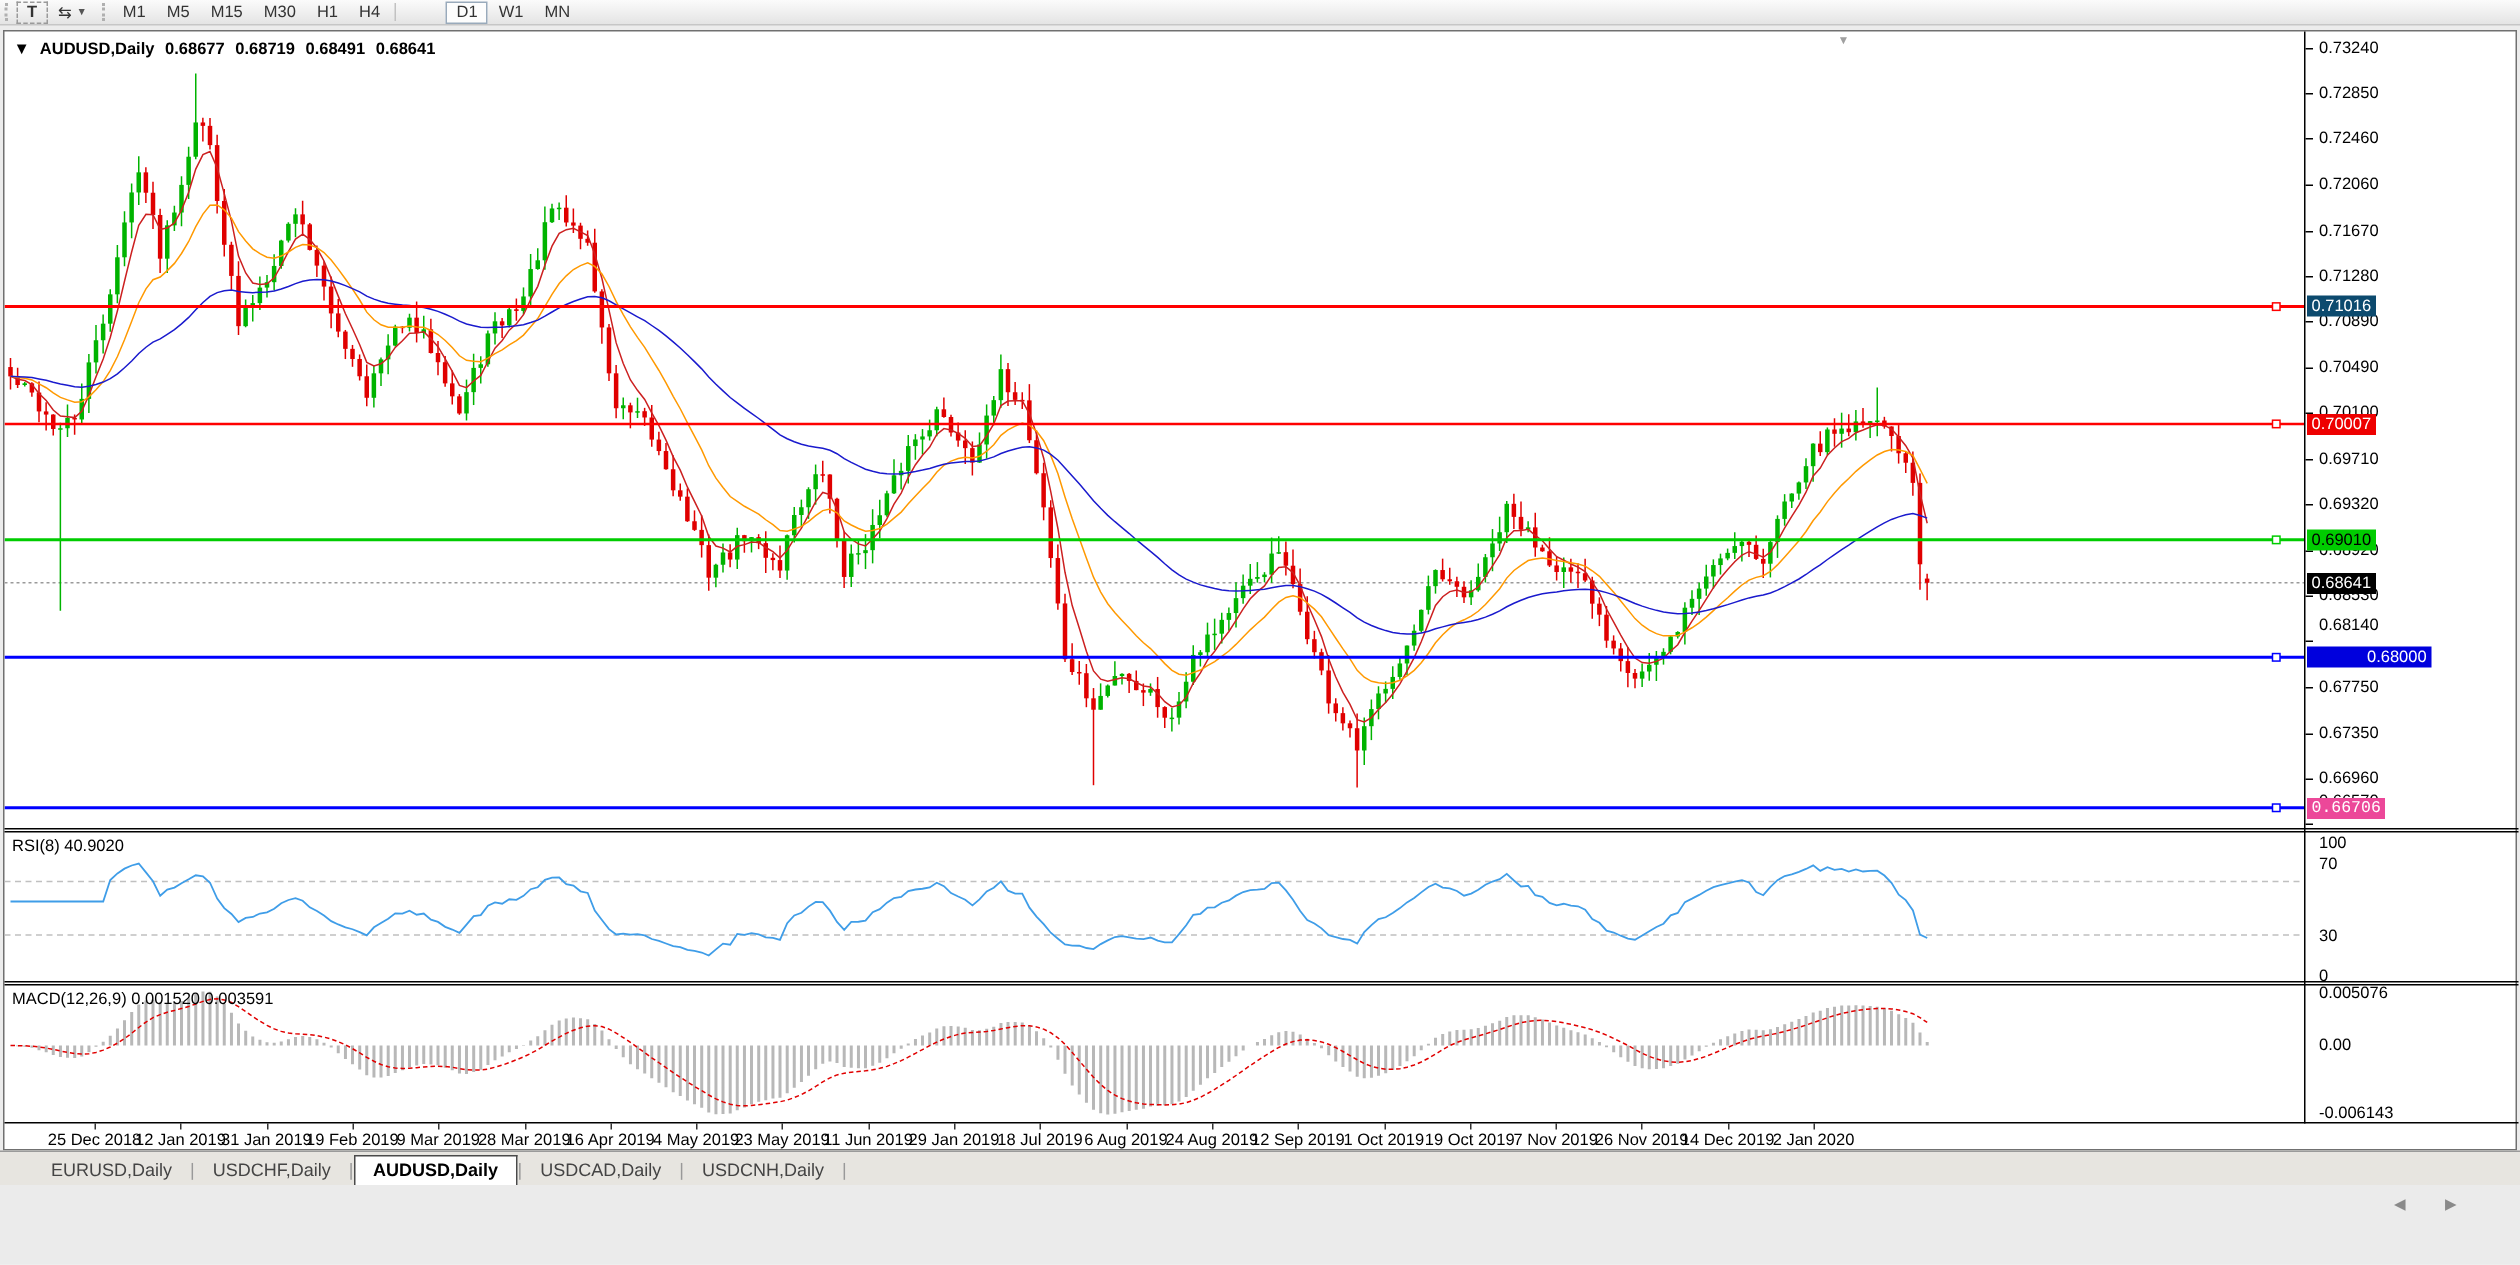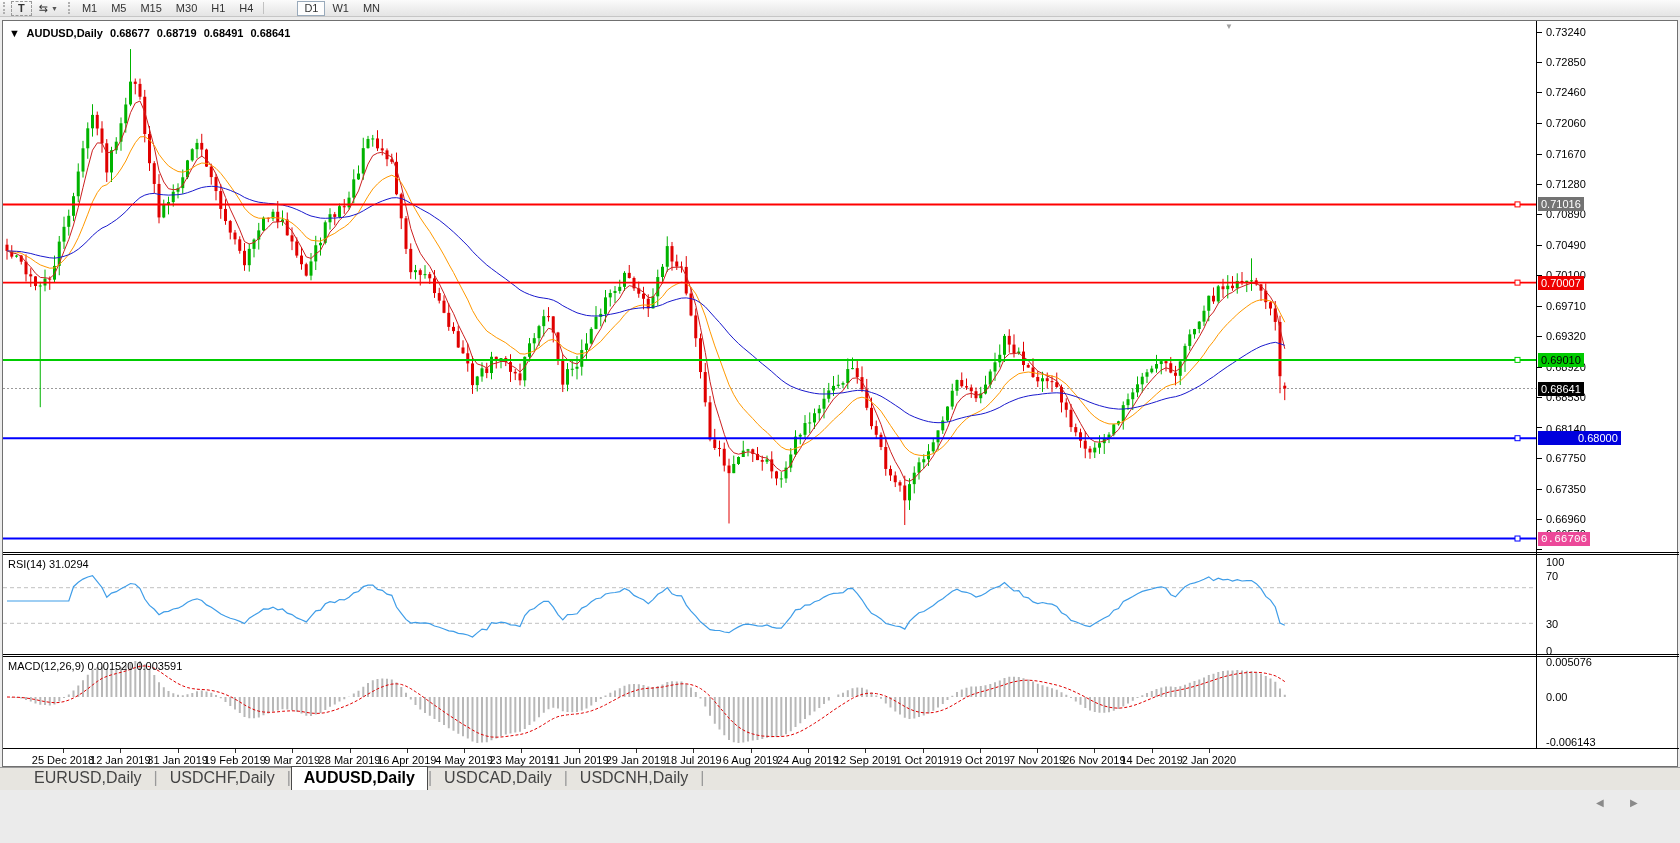--- a/index.html
+++ b/index.html
@@ -31,21 +31,21 @@
   #macd-label{top:639px;}
   .axis-tick{position:absolute;left:1534px;width:5px;height:1px;background:#000;}
   .axis-lbl{position:absolute;left:1543px;font-size:11px;color:#000;white-space:nowrap;}
   .axis-mark{position:absolute;left:1535px;font-size:11px;padding:0 3px;line-height:14px;white-space:nowrap;}
   .date-lbl{position:absolute;top:733px;font-size:11px;color:#000;transform:translateX(-50%);white-space:nowrap;}
   .date-tick{position:absolute;top:728px;width:1px;height:4px;background:#333;}
   #shift-marker{position:absolute;left:1222px;top:1px;font-size:8px;color:#a0a0a0;}
   
   #tabbar{position:absolute;left:0;top:767px;width:1680px;height:23px;
     background:#e7e5e0;border-top:1px solid #9a9a9a;display:flex;align-items:flex-end;
-    font-size:16px;color:#444;padding-left:22px;}
+    font-size:12px;color:#444;padding-left:22px;}
   .tab{padding:2px 12px 3px;cursor:default;}
   .tab.active{background:#fff;border:1px solid #4a4a4a;border-bottom:none;font-weight:bold;color:#000;}
   .tabdiv{color:#999;padding:2px 0 3px;}
   #bottom-filler{position:absolute;left:0;top:790px;width:1680px;height:53px;background:#ebebeb;}
   .scroll-arrow{position:absolute;top:7px;font-size:10px;color:#8a8a8a;cursor:default;}
 </style>
 </head>
 <body>
 
 <div id="toolbar">
@@ -634,21 +634,21 @@
 
   <div id="chart-title">
     <span>▼</span>
     <span>AUDUSD,Daily</span>
     <span>0.68677</span>
     <span>0.68719</span>
     <span>0.68491</span>
     <span>0.68641</span>
   </div>
 
-  <div id="rsi-label" class="panel-label">RSI(14) 31.0294</div>
+  <div id="rsi-label" class="panel-label">RSI(8) 40.9020</div>
   <div id="macd-label" class="panel-label">MACD(12,26,9) 0.001520 0.003591</div>
 
   <div id="shift-marker">▼</div>
   <div id="vline"></div>
   <div id="axis-layer">
       <div class="axis-tick" style="top: 11px;"></div>
       <div class="axis-lbl" style="top: 5px;">0.73240</div>
       <div class="axis-tick" style="top: 41.2328px;"></div>
       <div class="axis-lbl" style="top: 35.2328px;">0.72850</div>
       <div class="axis-tick" style="top: 71.4656px;"></div>
@@ -667,30 +667,30 @@
       <div class="axis-lbl" style="top: 248.413px;">0.70100</div>
       <div class="axis-tick" style="top: 284.646px;"></div>
       <div class="axis-lbl" style="top: 278.646px;">0.69710</div>
       <div class="axis-tick" style="top: 314.878px;"></div>
       <div class="axis-lbl" style="top: 308.878px;">0.69320</div>
       <div class="axis-tick" style="top: 345.886px;"></div>
       <div class="axis-lbl" style="top: 339.886px;">0.68920</div>
       <div class="axis-tick" style="top: 376.119px;"></div>
       <div class="axis-lbl" style="top: 370.119px;">0.68530</div>
       <div class="axis-tick" style="top: 406.352px;"></div>
-      <div class="axis-lbl" style="top: 402px;">0.68140</div>
+      <div class="axis-lbl" style="top: 390px;">0.68140</div>
       <div class="axis-tick" style="top: 436.585px;"></div>
       <div class="axis-lbl" style="top: 430.585px;">0.67750</div>
       <div class="axis-tick" style="top: 467.593px;"></div>
       <div class="axis-lbl" style="top: 461.593px;">0.67350</div>
       <div class="axis-tick" style="top: 497.826px;"></div>
       <div class="axis-lbl" style="top: 491.826px;">0.66960</div>
       <div class="axis-tick" style="top: 528.058px;"></div>
       <div class="axis-lbl" style="top: 507px;">0.66570</div>
-      <div class="axis-mark" style="top: 176.404px; background: #737373; color: rgb(255, 255, 255);">0.71016</div>
+      <div class="axis-mark" style="top: 176.404px; background: #0c4a6e; color: rgb(255, 255, 255);">0.71016</div>
       <div class="axis-mark" style="top: 254.622px; background: rgb(238, 0, 0); color: rgb(255, 255, 255);">0.70007</div>
       <div class="axis-mark" style="top: 331.91px; background: rgb(0, 204, 0); color: rgb(0, 0, 0);">0.69010</div>
       <div class="axis-mark" style="top: 360.514px; background: rgb(0, 0, 0); color: rgb(255, 255, 255);">0.68641</div>
       <div class="axis-mark" style="top: 410.205px; background: rgb(0, 0, 221); color: rgb(255, 255, 255); padding-left: 40px;">0.68000</div>
       <div class="axis-mark" style="top: 510.516px; background: #ec4899; color: rgb(255, 255, 255); font-family: Liberation Mono, monospace;">0.66706</div>
       <div class="axis-lbl" style="top: 535px;">100</div>
       <div class="axis-lbl" style="top: 549px;">70</div>
       <div class="axis-lbl" style="top: 597.3px;">30</div>
       <div class="axis-lbl" style="top: 624px;">0</div>
       <div class="axis-lbl" style="top: 635px;">0.005076</div>

